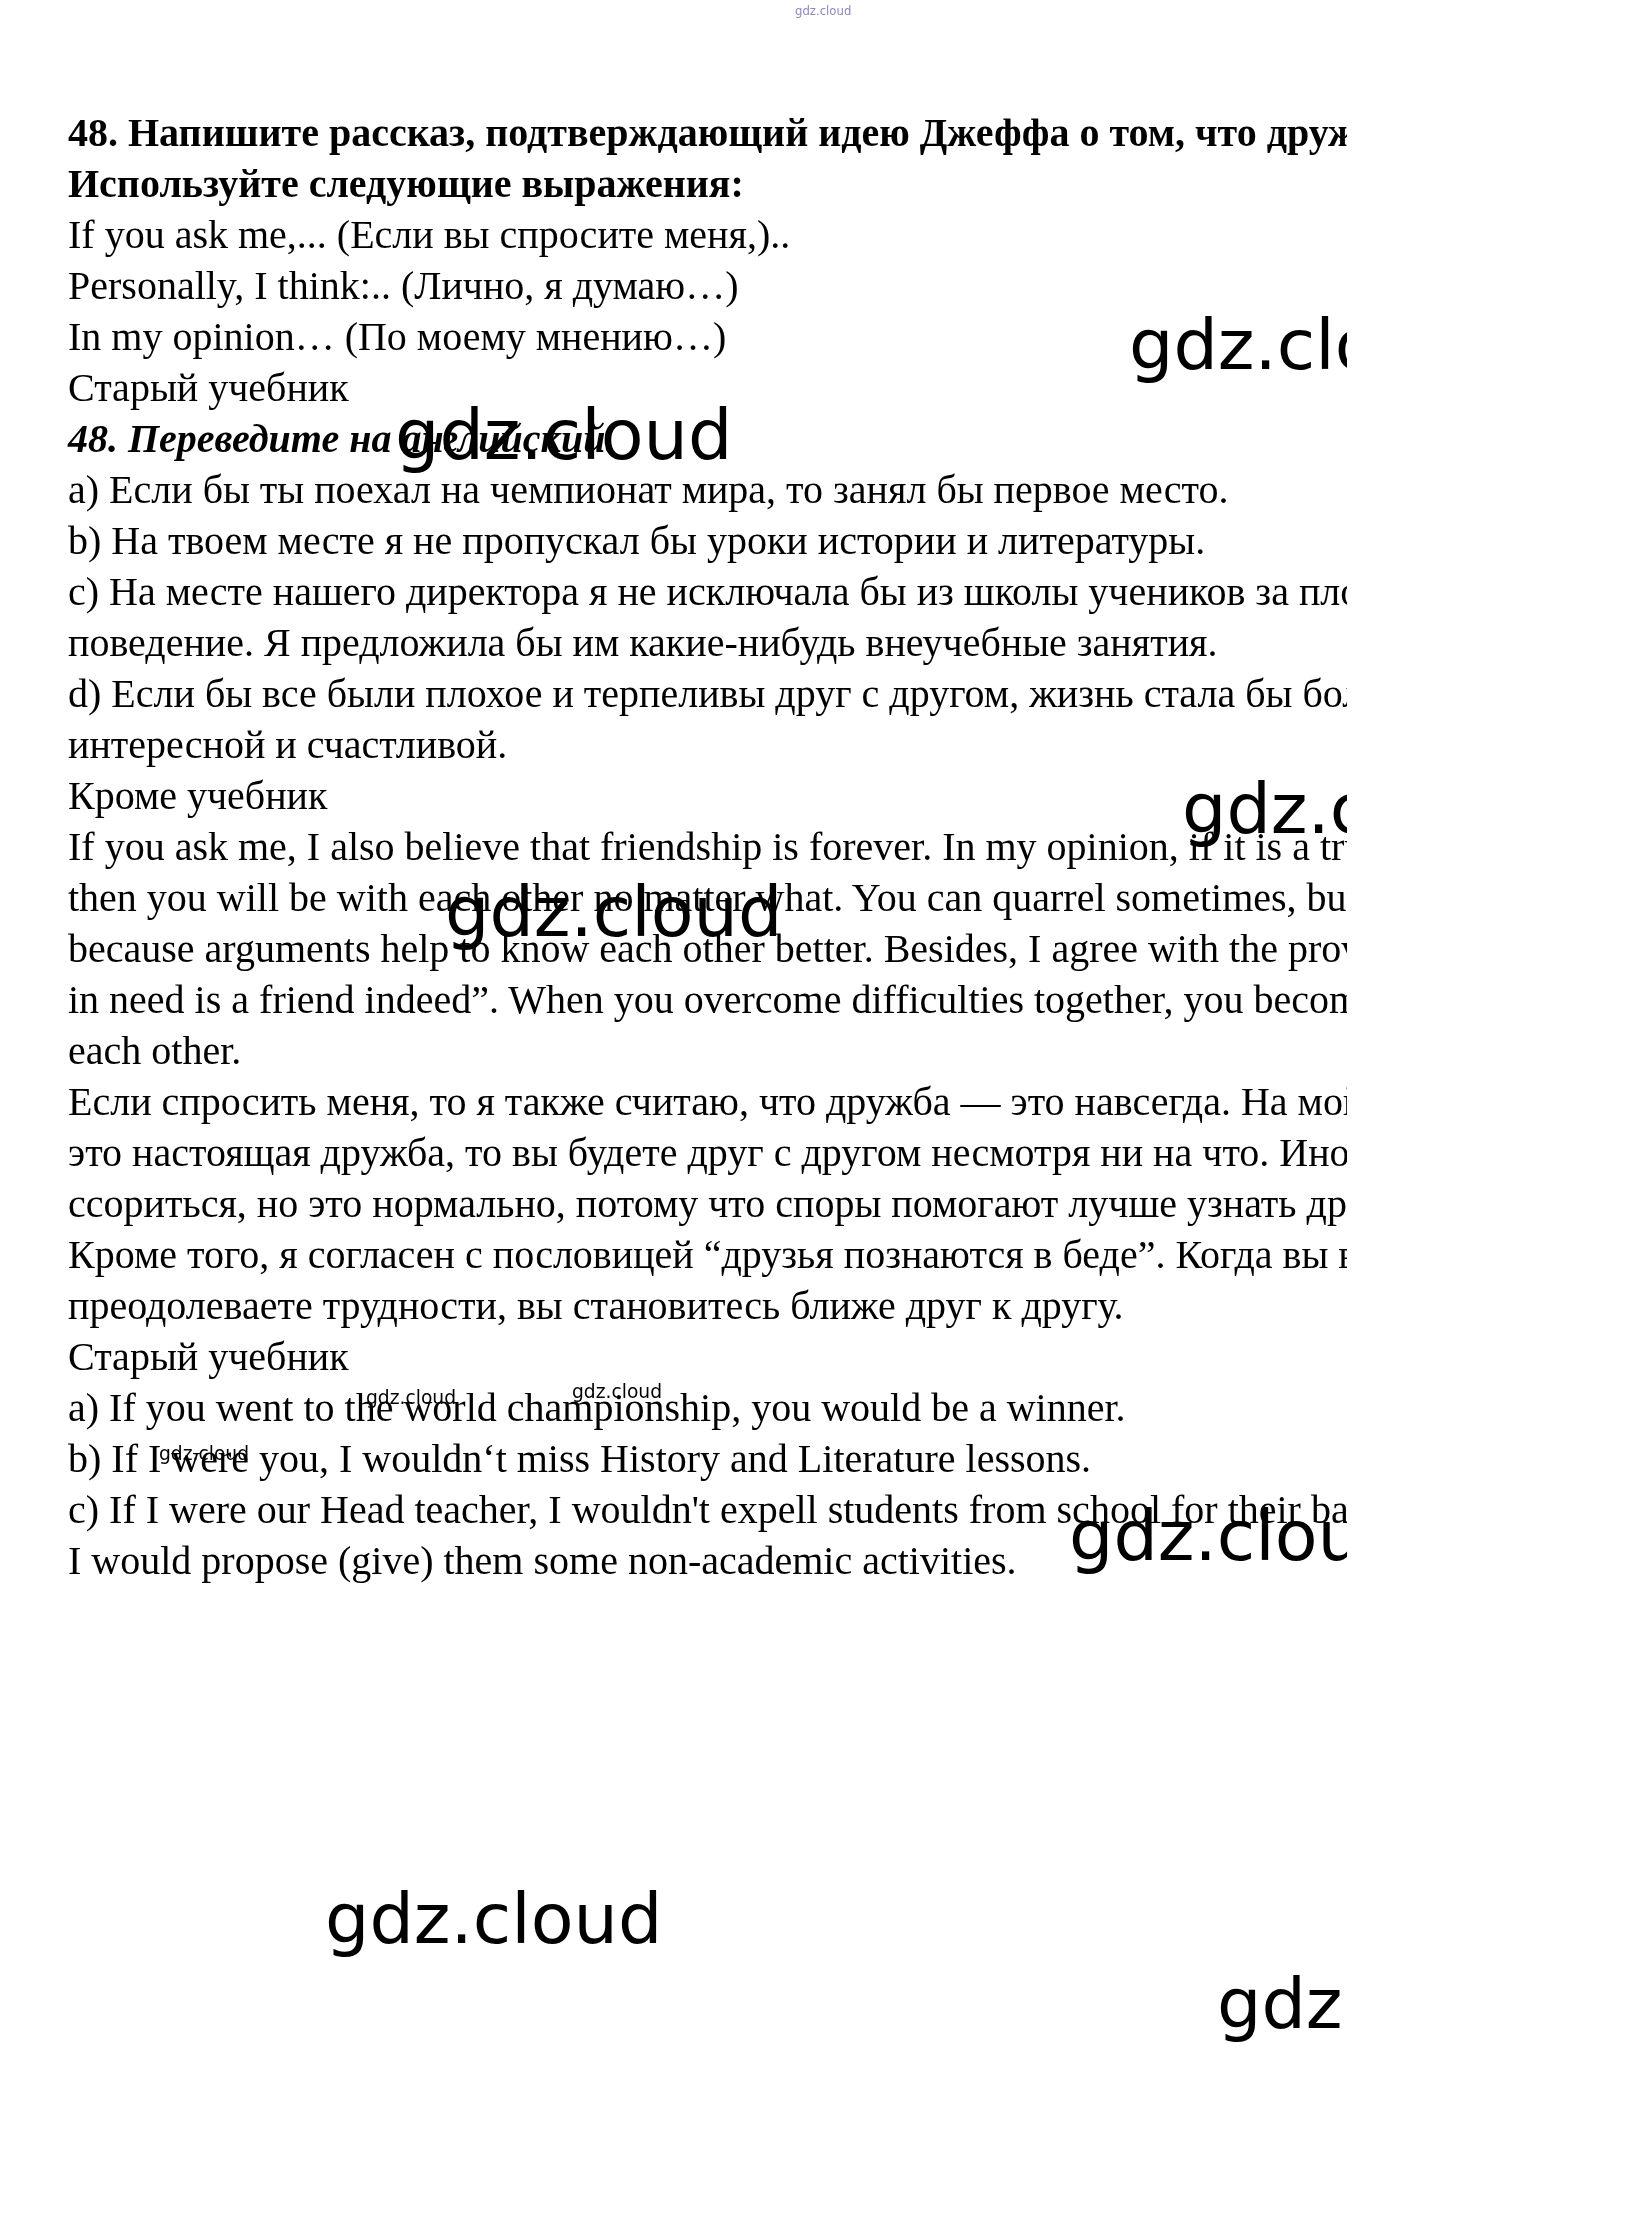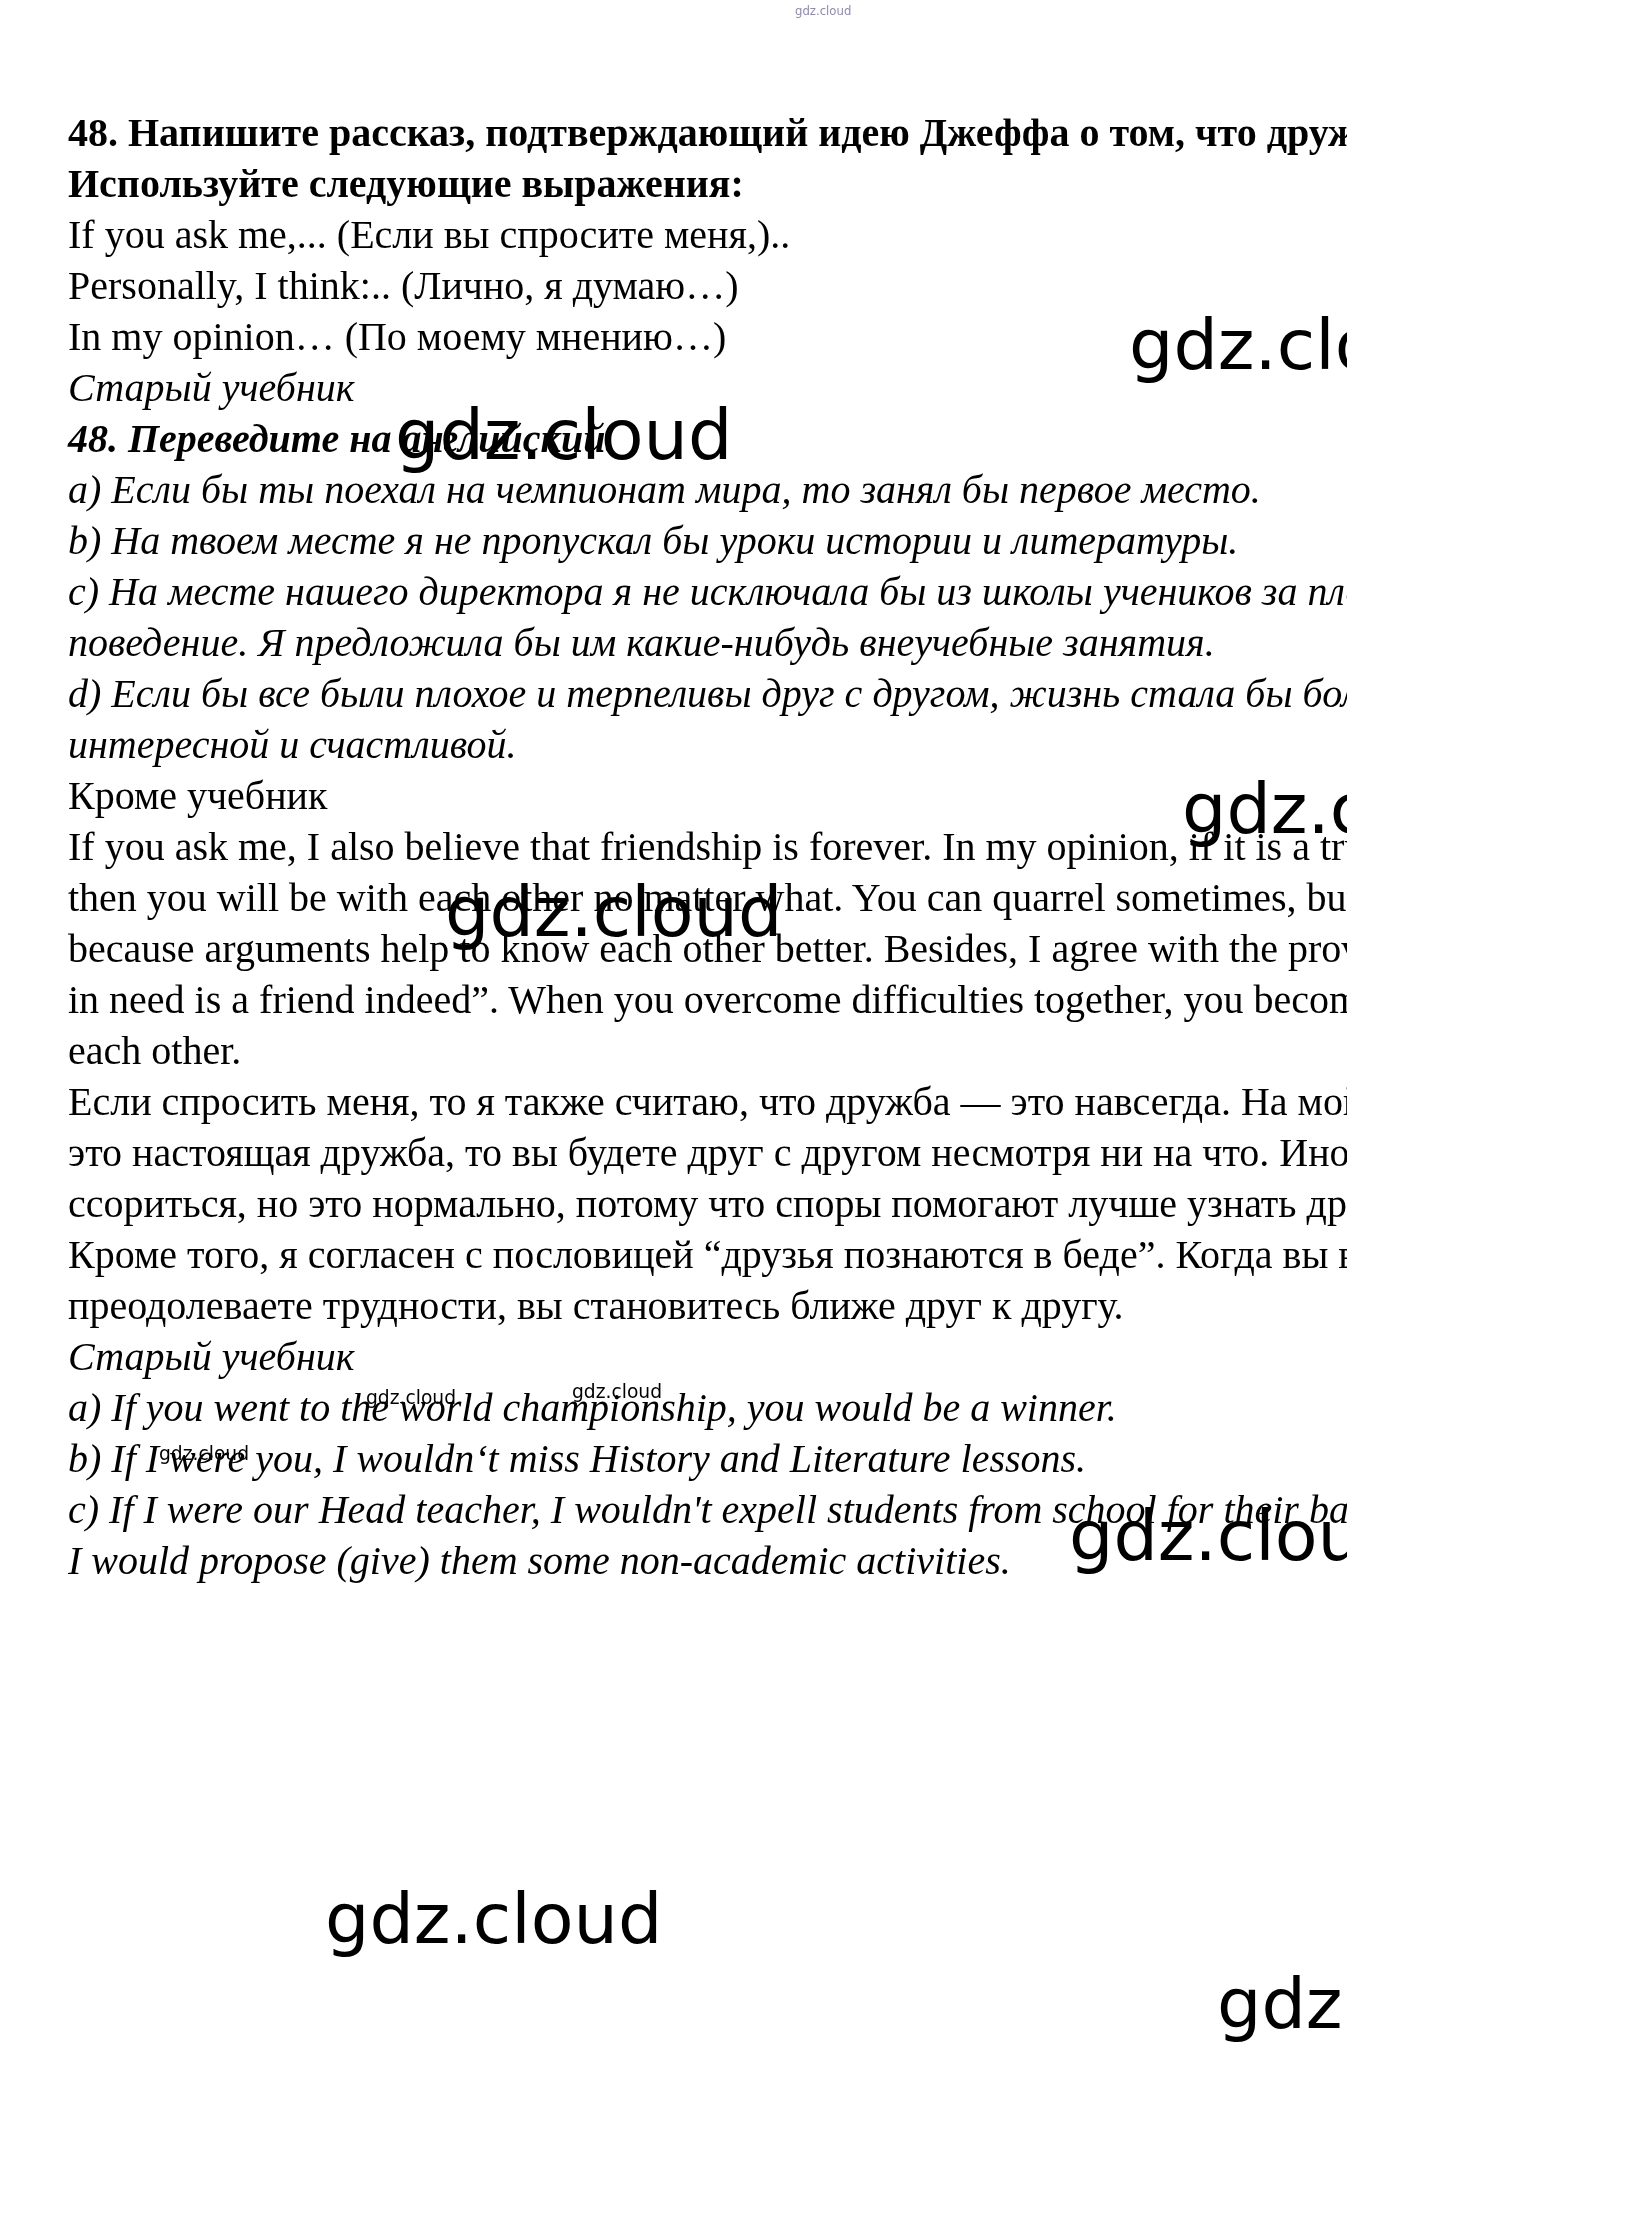--- a/index.html
+++ b/index.html
@@ -13,21 +13,21 @@
     color: #000000;
   }
   .content {
     position: absolute;
     left: 68px;
     top: 107px;
     width: 1516px;
   }
   .content p { margin: 0; font-size: 40px; line-height: 51px; }
   .task-heading { font-weight: bold; font-size: 42px; line-height: 54px; }
-  .italic { font-style: italic; }
+  .italic { }
   .translate-heading { font-weight: bold; font-style: italic; }
 
   .mt-old1 { margin-top: 51px; }
   .mt-trh  { margin-top: 14.8px; }
   .mt-new  { margin-top: 44px; }
   .mt-eng  { margin-top: 20px; }
   .mt-rus  { margin-top: 41px; }
   .mt-old2 { margin-top: 36px; }
   .mt-a    { margin-top: 37px; }
   .mt-b    { margin-top: 34px; }

